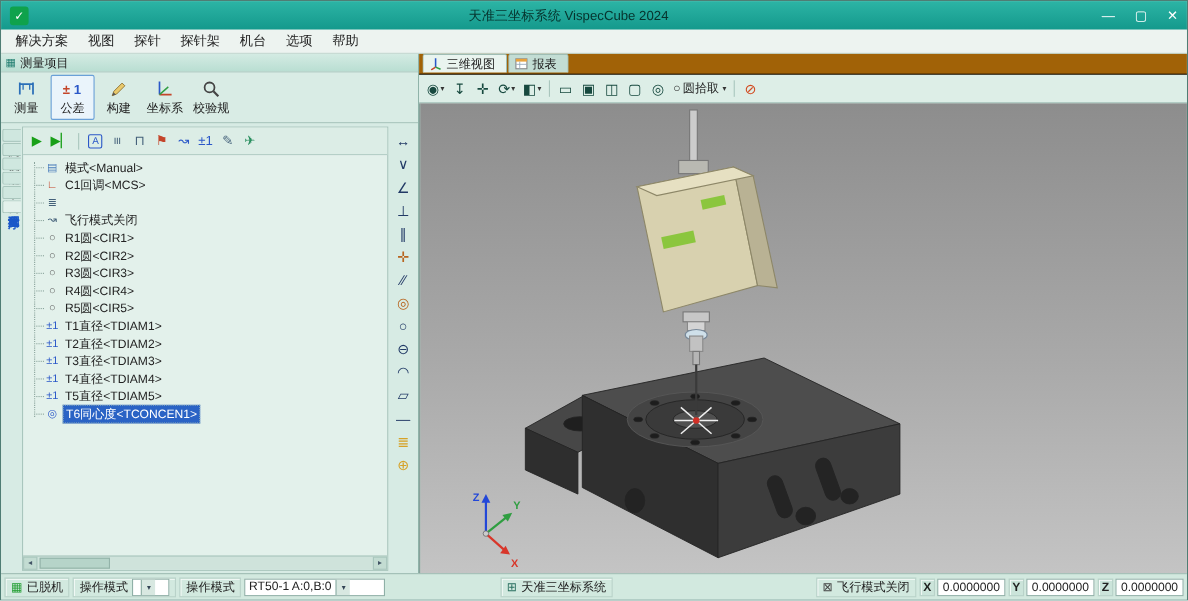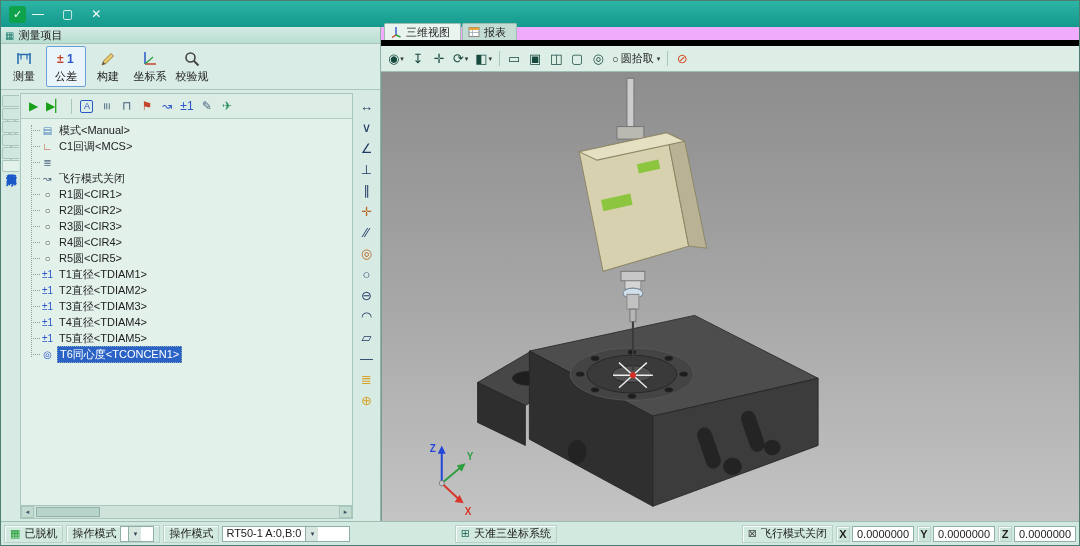--- a/index.html
+++ b/index.html
@@ -55,21 +55,21 @@
   .hscroll { height:13px; flex:none; display:flex; background:#cfe3db; border-top:1px solid #a9c6bd; }
   .hs-btn { width:13px; font-size:7px; display:flex; align-items:center; justify-content:center; background:#c3dcd2; border:1px solid #a9c6bd; color:#456; }
   .hs-track { flex:1; position:relative; }
   .hs-thumb { position:absolute; left:2px; top:1px; bottom:1px; width:64px; background:#b6d4c9; border:1px solid #93b3a9; }
 
   .gdt-strip { width:25px; flex:none; display:flex; flex-direction:column; align-items:center; padding-top:3px; margin-left:1px; }
   .gdt-icon { height:21px; width:22px; font-size:13px; display:inline-flex; align-items:center; justify-content:center; }
 
   
   .right-panel { flex:1; display:flex; flex-direction:column; min-width:0; min-height:0; background:#d7ebe4; }
-  .view-tab-bar { height:19px; flex:none; display:flex; align-items:flex-end; gap:1px; padding-left:3px; background:#f0abfc; border-bottom:6px solid #000000; }
+  .view-tab-bar { height:19px; flex:none; display:flex; gap:1px; padding-left:3px; background:#a16207; border-bottom:1px solid #000000; }
   .view-tab { height:17px; display:flex; align-items:center; gap:4px; padding:0 10px 0 5px; border:1px solid #9fbdb4; border-bottom:none; border-radius:2px 2px 0 0; background:#c3ddd4; font-size:11px; }
   .view-tab.active { background:#e9f4ef; }
   .vt-icon { display:flex; align-items:center; }
 
   .view-toolbar { height:26px; flex:none; display:flex; align-items:center; gap:3px; padding:0 5px; background:#ddeee7; border-bottom:1px solid #9fbdb4; }
   .tool-btn { min-width:18px; height:20px; display:flex; align-items:center; justify-content:center; font-size:13px; color:#17493f; padding:0 2px; border-radius:2px; }
   .tool-btn .dd { font-size:7px; margin-left:1px; color:#333; }
   .tool-btn.text { font-size:11px; color:#222; gap:2px; }
 
   .viewport { flex:1; position:relative; background:linear-gradient(180deg,#8d8d8d 0%,#a9a9a9 55%,#c4c4c4 100%); border-left:1px solid #7f9a92; min-height:0; }
@@ -87,27 +87,37 @@
   .coord .ax { width:14px; height:16px; border:1px solid #b9d2c9; background:#cbe4da; display:flex; align-items:center; justify-content:center; font-weight:bold; box-shadow:inset 1px 1px 0 rgba(255,255,255,.85); }
   .coord .val { width:62px; height:16px; background:#fff; border:1px solid #8fb0a7; display:flex; align-items:center; padding-left:4px; font-size:11px; }
 </style>
 </head>
 <body>
 
 <div class="app">
 
   <div class="titlebar">
     <span class="logo">✓</span>
+    <span class="win-title">天准三坐标系统 VispecCube 2024</span>
     <span class="win-controls">
       <span>—</span>
       <span>▢</span>
       <span class="close">✕</span>
     </span>
   </div>
 
+  <div class="menubar">
+      <div class="menu-item">解决方案</div>
+      <div class="menu-item">视图</div>
+      <div class="menu-item">探针</div>
+      <div class="menu-item">探针架</div>
+      <div class="menu-item">机台</div>
+      <div class="menu-item">选项</div>
+      <div class="menu-item">帮助</div>
+    </div>
 
   <div class="main">
 
     <div class="left-panel">
       <div class="panel-header">
         <span class="hicon">▦</span>
         <span>测量项目</span>
       </div>
       <div class="ribbon">
           <div class="ribbon-btn">

